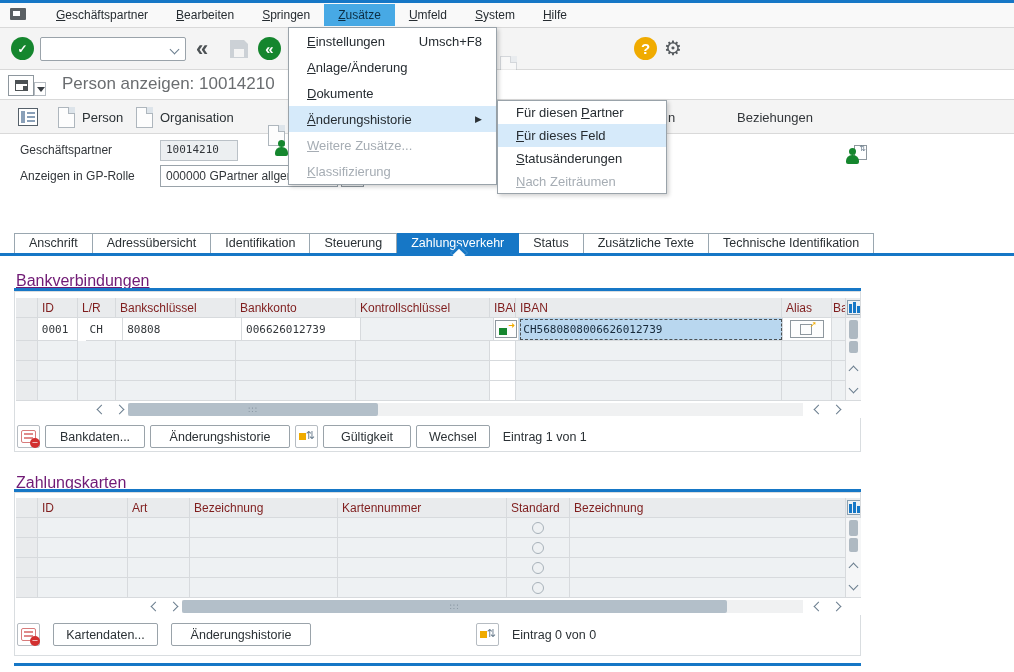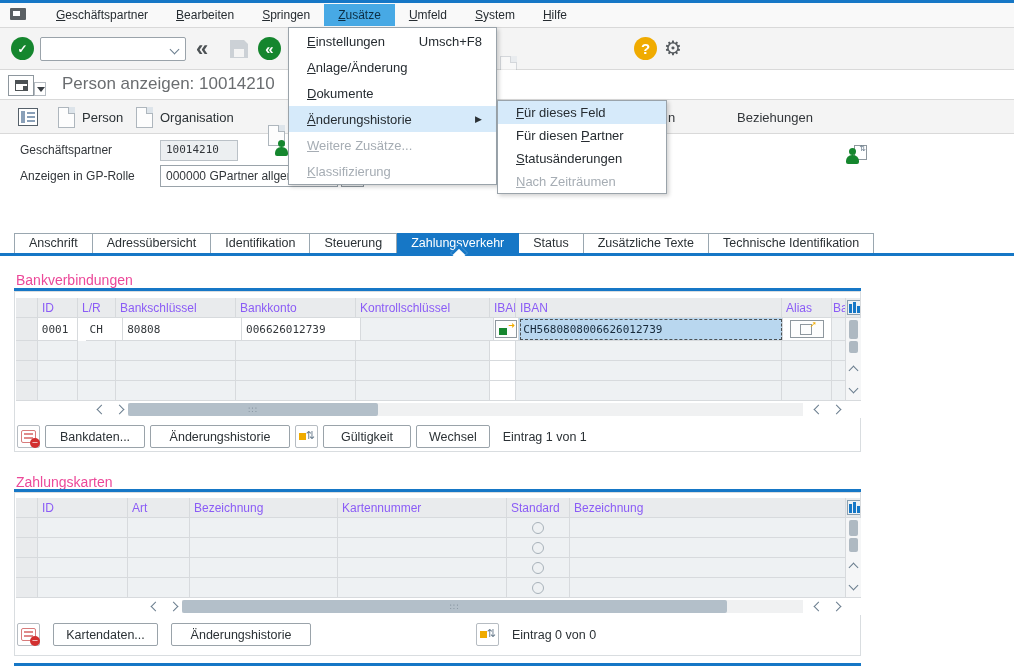--- a/index.html
+++ b/index.html
@@ -93,29 +93,29 @@
   .tabstrip { left:14px; top:233px; display:flex; }
   .tab { height:21px; border:1px solid #9aa7b0; border-left-width:0; background:#fff; padding:2px 14px 0;
          font-size:12.5px; color:#2b3135; white-space:nowrap; }
   .tab:first-child { border-left-width:1px; }
   .tab.sel { background:#1677c6; color:#fff; border-color:#1677c6; }
   .tabline { left:0; top:253px; width:1014px; height:3px; background:#1677c6; }
   .tabnotch { left:453px; top:247px; width:12px; height:12px; background:#fff;
          border-top:3px solid #1677c6; border-left:3px solid #1677c6; transform:rotate(45deg); }
 
   
-  .grouptitle { font-size:14px; color:#ec4899; }
+  .grouptitle { font-size:16px; color:#701a75;text-decoration:underline; }
   .groupline { height:3px; background:#1677c6; }
   .groupbox { border:1px solid #d9dde0; background:#fff; }
   .tbl { display:flex; flex-direction:column; }
   .trow { display:flex; }
   .tc { border-right:1px solid #d7dadd; border-bottom:1px solid #d7dadd; overflow:hidden;
         font-family:"DejaVu Sans Mono", monospace; font-size:11px; display:flex; align-items:center;
         padding:0 4px; white-space:nowrap; }
-  .th { background:#e9ebed; font-family:"Liberation Sans", sans-serif; font-size:12px; color:#8b5cf6; }
+  .th { background:#e9ebed; font-family:"Liberation Sans", sans-serif; font-size:12px; color:#7f1d1d; }
   .selcol { background:#e9ebed; }
   .emptyc { background:#eef1f3; }
   .whitec { background:#fff; }
   .ibansel { background:#b9d7ef; outline:1px dashed #4c5154; outline-offset:-2px; color:#17293a; }
   .cfgicon { width:15px; height:15px; border:1px solid #8aa0b0; background:#eef2f5; margin-left:auto;
         display:flex; gap:1px; align-items:flex-end; justify-content:center; padding:1px; }
   .cfgicon i { width:3px; background:#1677c6; display:block; }
   .vscroll { width:15px; background:#f5f6f7; border-bottom:1px solid #d7dadd; display:flex;
         flex-direction:column; align-items:center; }
   .vthumb { width:9px; height:34px; background:#aeb9c2; border-radius:2px; margin-top:2px; }
@@ -538,25 +538,25 @@
   </div>
   <div class="pitem dis">
     <span><u>W</u>eitere Zusätze...</span>
   </div>
   <div class="pitem dis">
     <span><u>K</u>lassifizierung</span>
   </div>
 </div>
 
 <div class="abs popup submenu" style="left:497px; top:100px; width:170px;">
+  <div class="pitem">
+    <span>Für diesen <u>P</u>artner</span>
+  </div>
   <div class="pitem hl">
     <span><u>F</u>ür dieses Feld</span>
   </div>
   <div class="pitem">
-    <span>Für diesen <u>P</u>artner</span>
-  </div>
-  <div class="pitem">
     <span><u>S</u>tatusänderungen</span>
   </div>
   <div class="pitem dis">
     <span><u>N</u>ach Zeiträumen</span>
   </div>
 </div>
 
 </body></html>

